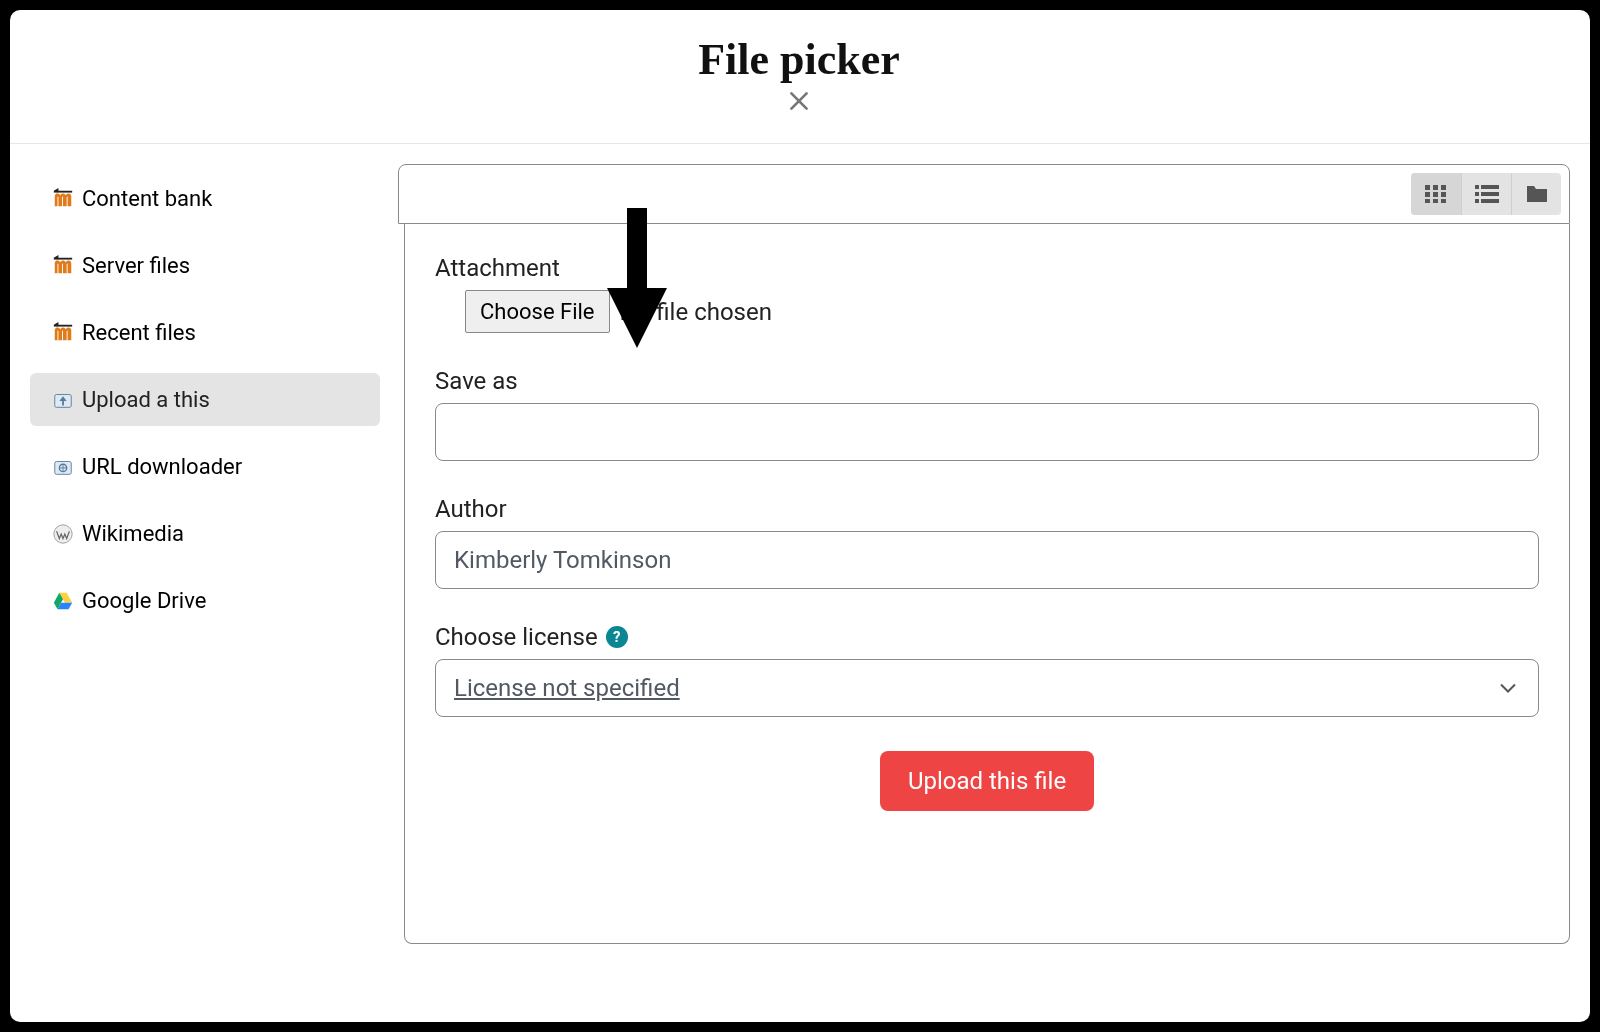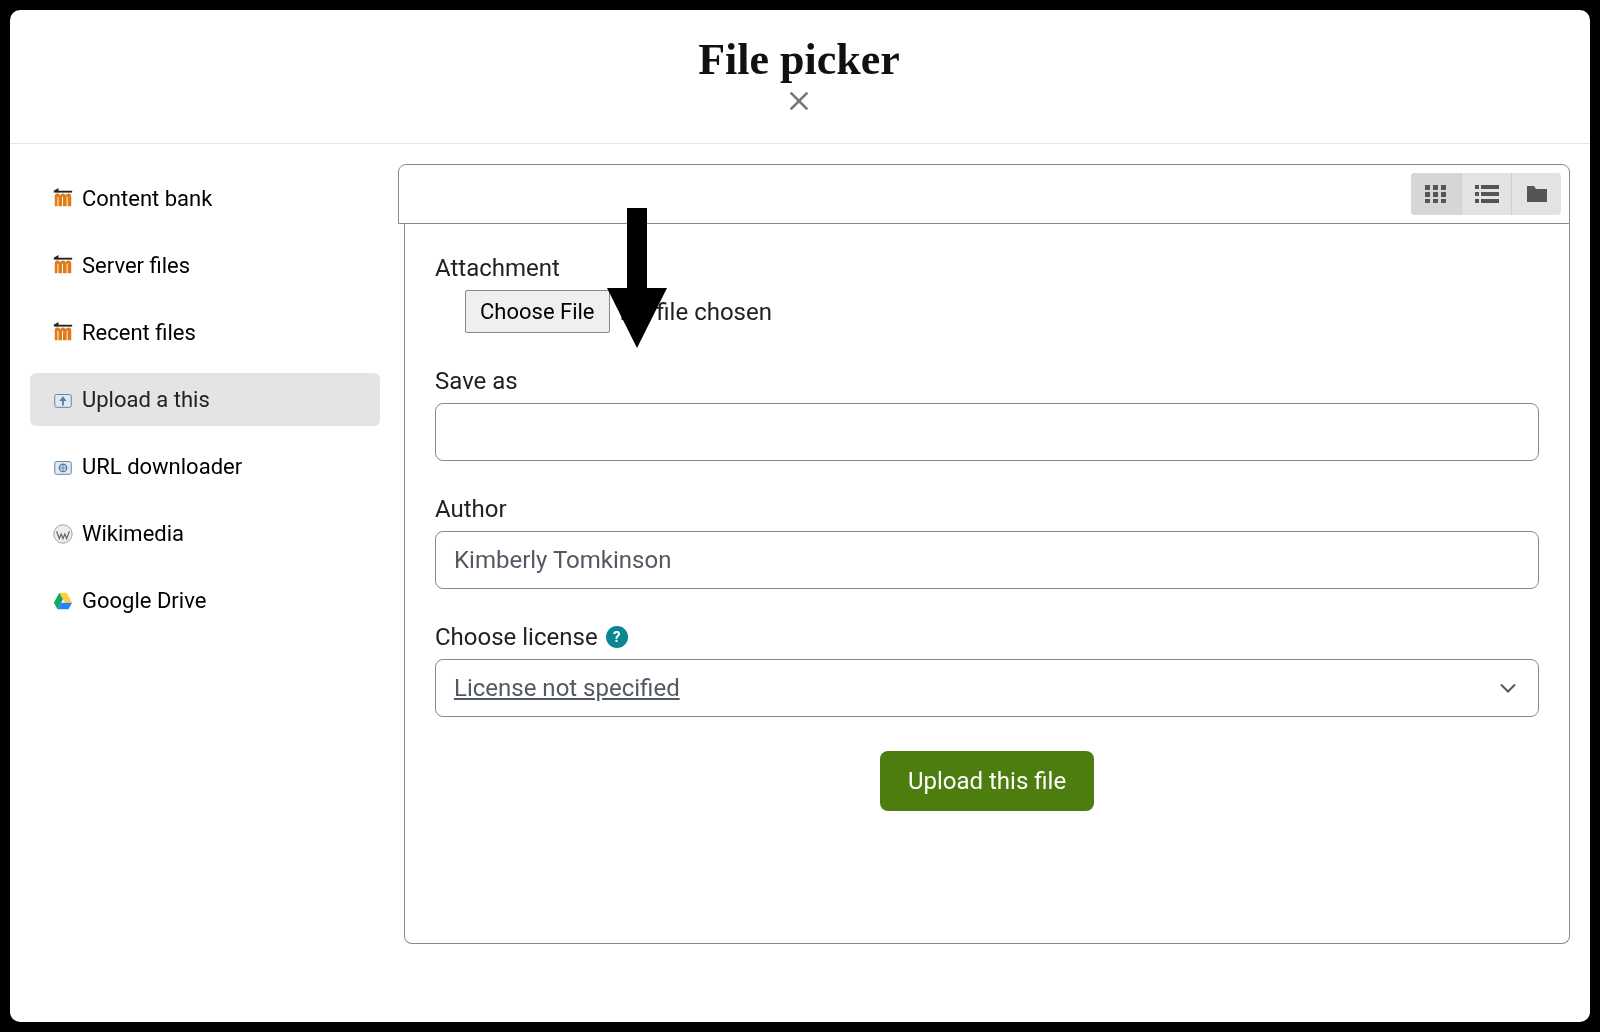--- a/index.html
+++ b/index.html
@@ -178,21 +178,21 @@
     background:#0b8793;
     color:#fff;
     border-radius:50%;
     font-size:15px;
     font-weight:700;
     cursor:pointer;
   }
   .upload-btn {
     display:block;
     margin:14px auto 0 auto;
-    background:#4d7c0f;
+    background:#ef4444;
     color:#fff;
     border:none;
     border-radius:8px;
     font-size:24px;
     padding:16px 28px;
     cursor:pointer;
     font-family:inherit;
   }
 
   .arrow-annot {

